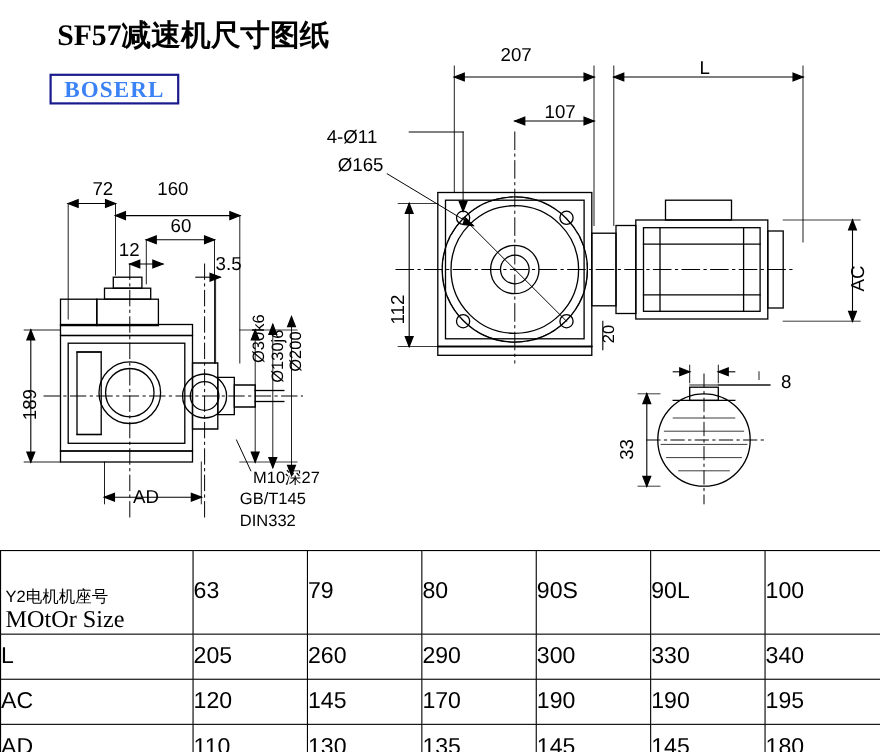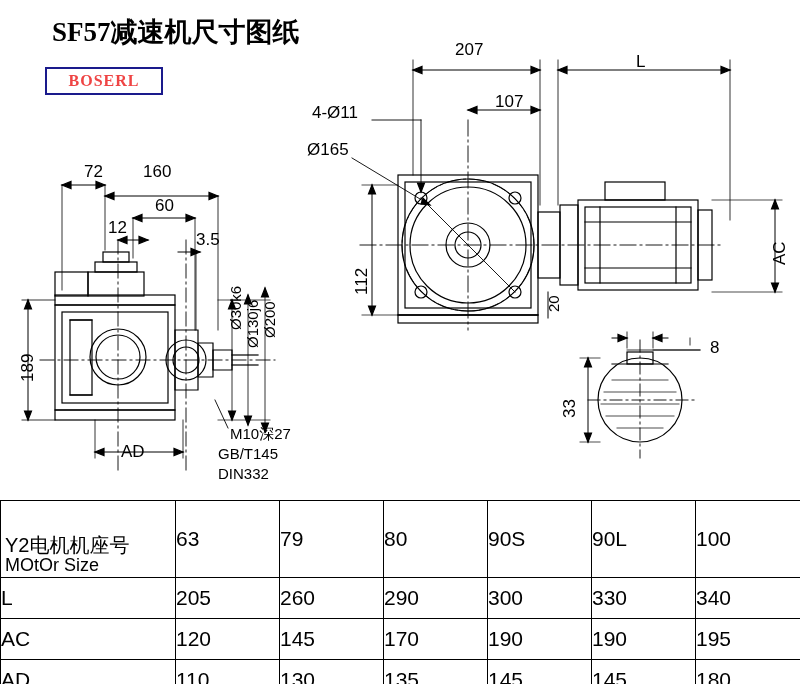--- a/index.html
+++ b/index.html
@@ -38,22 +38,22 @@
     height: 28px;
     border: 2px solid #1a1a8c;
     box-sizing: border-box;
     display: flex;
     align-items: center;
     justify-content: center;
   }
   .logo-text {
     font-family: "Liberation Serif", serif;
     font-weight: bold;
-    font-size: 16px;
-    color: #ef4444;
+    font-size: 21px;
+    color: #3b82f6;
     letter-spacing: 1px;
   }
   svg.drawing {
     position: absolute;
     left: 0;
     top: 0;
   }
   .lbl {
     position: absolute;
     font-family: "Liberation Sans", sans-serif;
@@ -85,22 +85,22 @@
   #spec-table td.headcell {
     font-size: 19px;
     line-height: 1.05;
     padding: 2px 4px;
     text-align: left;
   }
   #spec-table td.rowlabel {
     font-size: 21px;
   }
   #spec-table tr:first-child td { height: 48px; }
-  .hc-line1 { display: block; font-size: 20px; margin-top: 32px; }
-  .hc-line2 { display: block; font-size: 18px; }
+  .hc-line1 { display: block; font-size: 15px; margin-top: 32px; }
+  .hc-line2 { display: block; font-size: 22px; font-family: Liberation Serif, serif; }
 </style>
 </head>
 <body>
 
 <div id="page">
 
   <div class="title">SF57减速机尺寸图纸</div>
 
   <div class="logo-box">
     <span class="logo-text">BOSERL</span>
@@ -294,21 +294,21 @@
       <line x1="588" y1="358" x2="588" y2="442" stroke-width="1"></line>
       <path d="M588 358 l-3.5 9 l7 0 z" fill="#000"></path>
       <path d="M588 442 l-3.5 -9 l7 0 z" fill="#000"></path>
       <line x1="580" y1="358" x2="600" y2="358" stroke-width="0.7"></line>
       <line x1="580" y1="442" x2="600" y2="442" stroke-width="0.7"></line>
     </g>
   </svg>
 
   <div class="lbl" style="left:455px; top:40px;">207</div>
   <div class="lbl" style="left:636px; top:52px;">L</div>
-  <div class="lbl" style="left:297px; top:103px;margin-left:15px;">4-Ø11</div>
+  <div class="lbl" style="left:297px; top:115px;">4-Ø11</div>
   <div class="lbl" style="left:495px; top:92px;">107</div>
   <div class="lbl" style="left:307px; top:140px;">Ø165</div>
   <div class="lbl rot" style="left:352px; top:295px;">112</div>
   <div class="lbl rot small" style="left:545px; top:312px;">20</div>
   <div class="lbl rot" style="left:770px; top:265px;">AC</div>
 
   <div class="lbl" style="left:710px; top:338px;">8</div>
   <div class="lbl rot" style="left:560px; top:418px;">33</div>
 
   <div class="lbl" style="left:84px; top:162px;">72</div>

